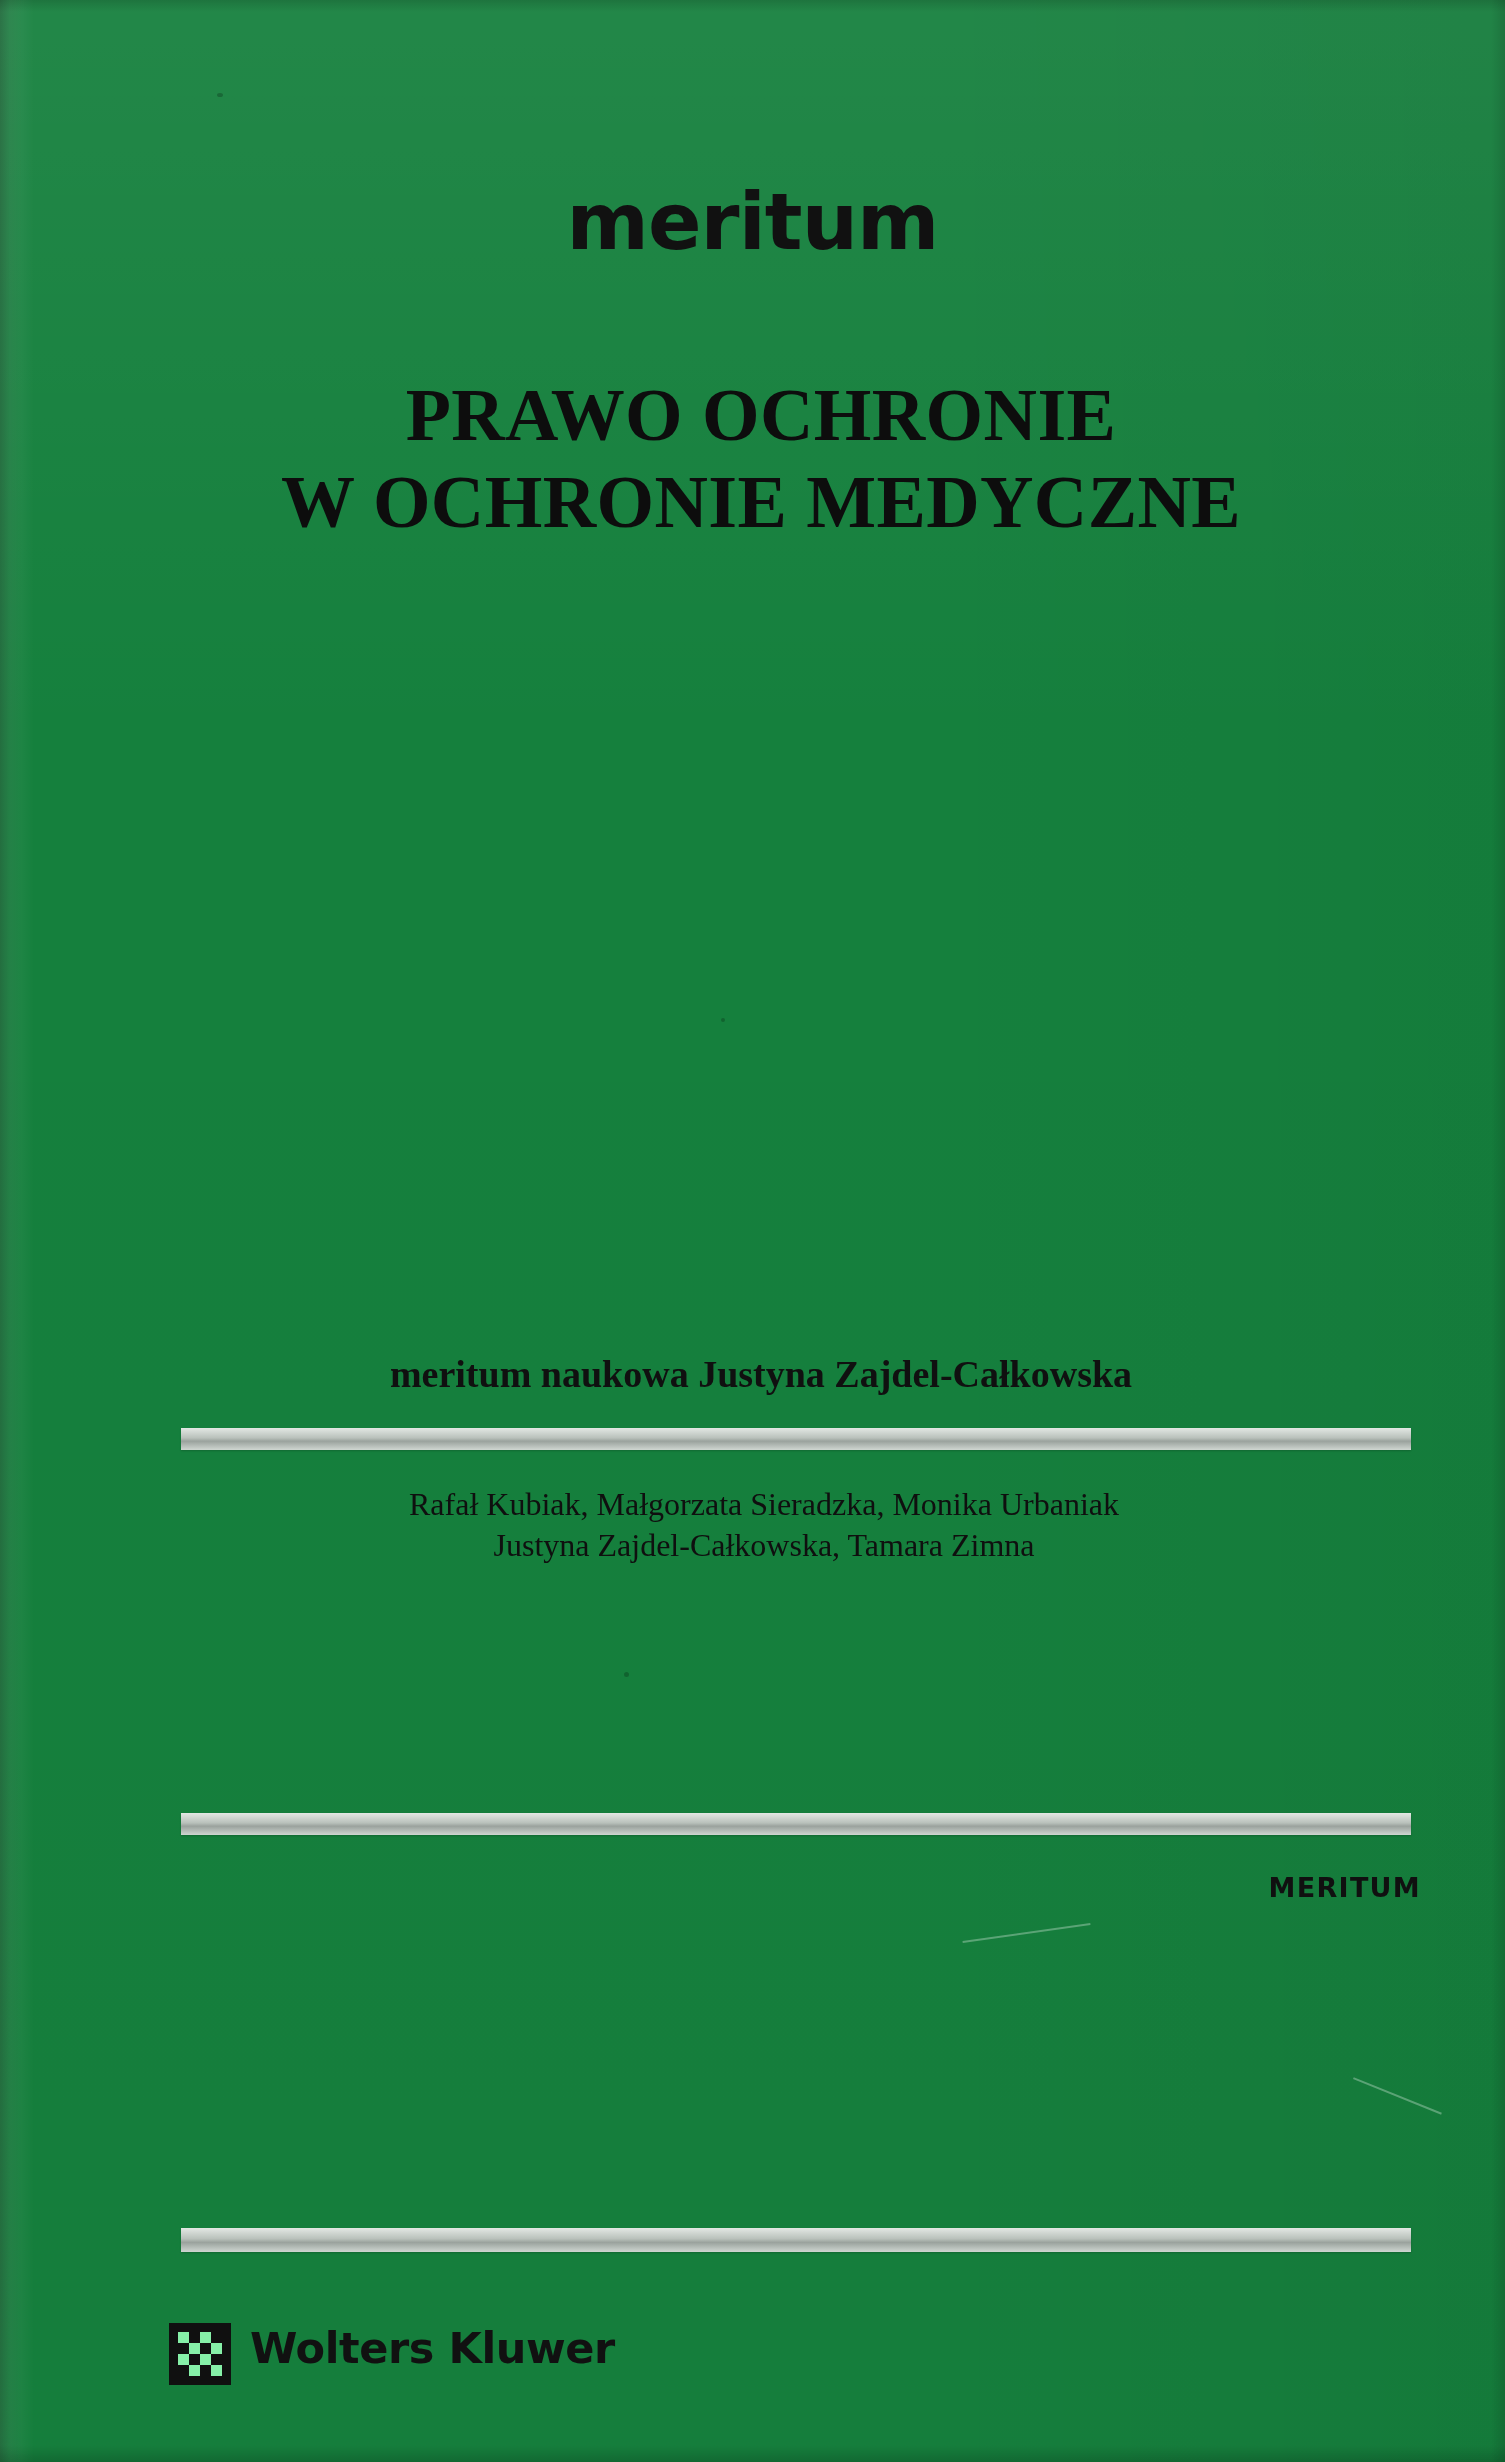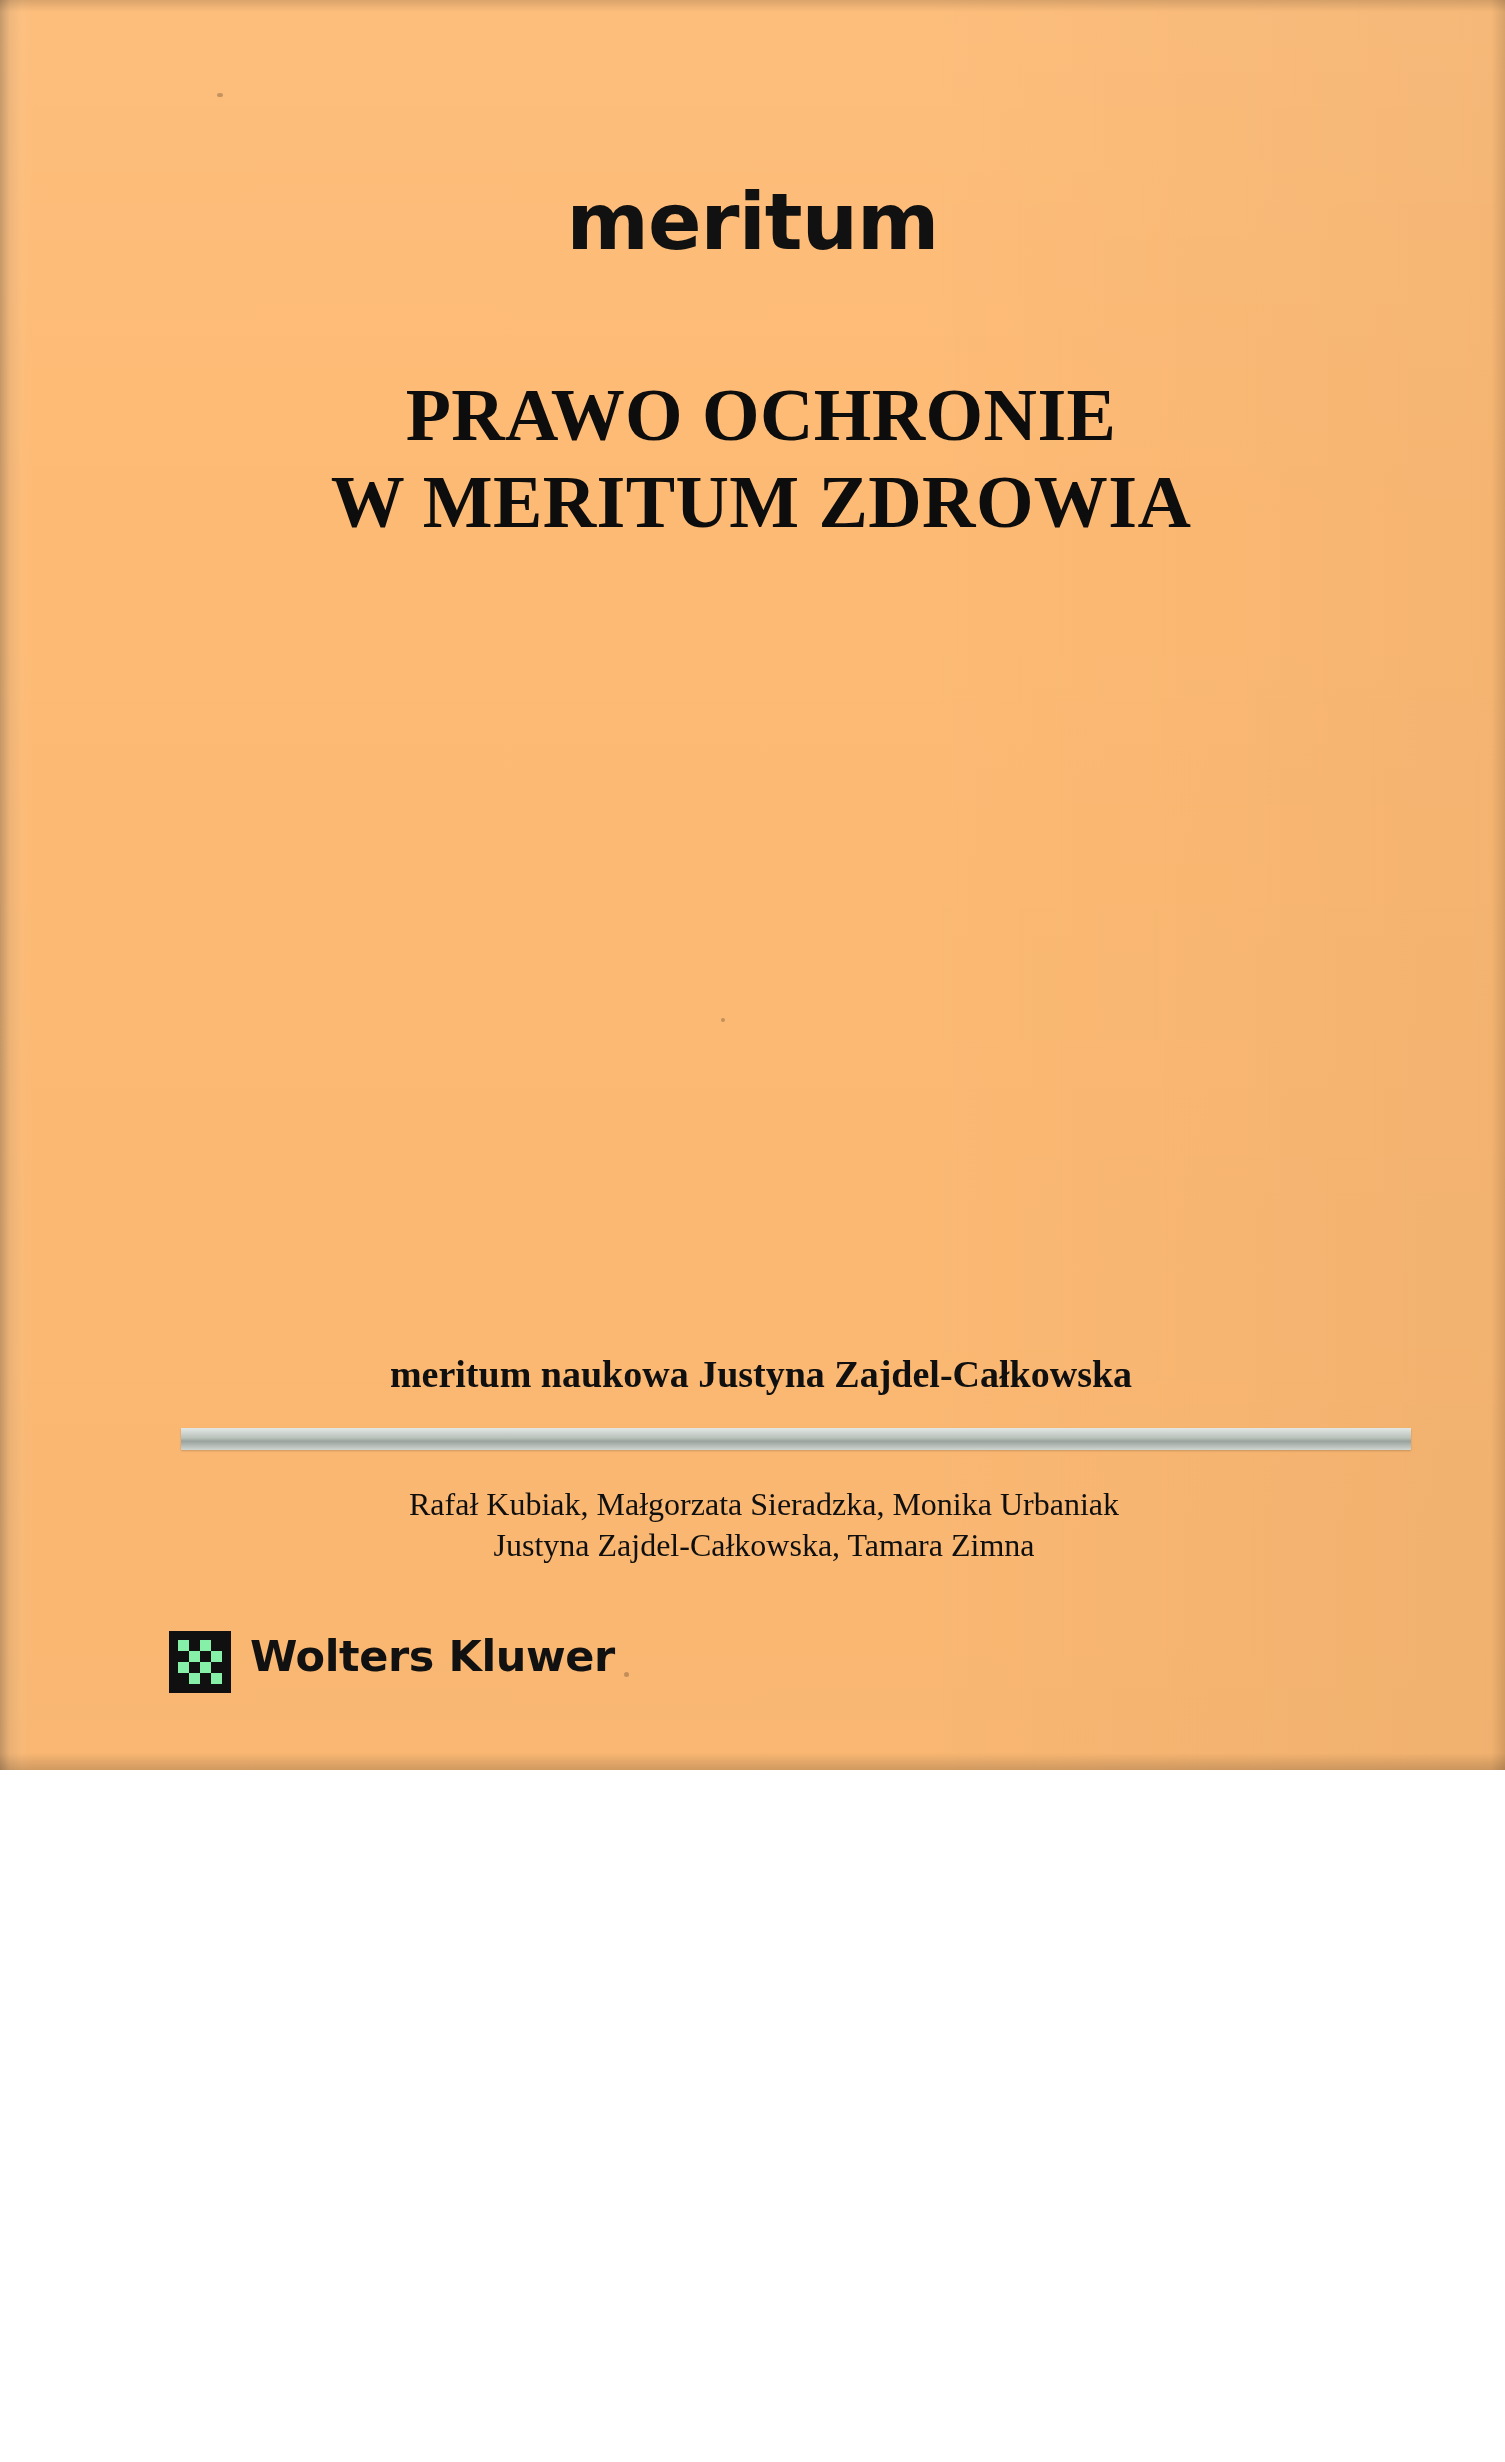--- a/index.html
+++ b/index.html
@@ -10,22 +10,22 @@
   body {
     width: 1505px;
     height: 2462px;
     font-family: "Liberation Serif", serif;
     overflow: hidden;
   }
 
   .book-cover {
     position: relative;
     width: 1505px;
-    height: 1770px;
-    background: #fdba74;
+    height: 2462px;
+    background: #15803d;
     box-sizing: border-box;
     overflow: hidden;
   }
 
   
   .cover-texture {
     position: absolute;
     inset: 0;
     background:
       linear-gradient(90deg,
@@ -194,21 +194,21 @@
 <body>
 
 <div class="book-cover">
 
   <div class="cover-texture"></div>
 
   <div class="series-title">meritum</div>
 
   <div class="main-title">
     <span class="line">PRAWO OCHRONIE</span>
-    <span class="line">W MERITUM ZDROWIA</span>
+    <span class="line">W OCHRONIE MEDYCZNE</span>
   </div>
 
   <div class="editor-line">meritum naukowa Justyna Zajdel-Całkowska</div>
 
   <div class="bar bar-1"></div>
 
   <div class="authors">
     <span class="line">Rafał Kubiak, Małgorzata Sieradzka, Monika Urbaniak</span>
     <span class="line">Justyna Zajdel-Całkowska, Tamara Zimna</span>
   </div>

